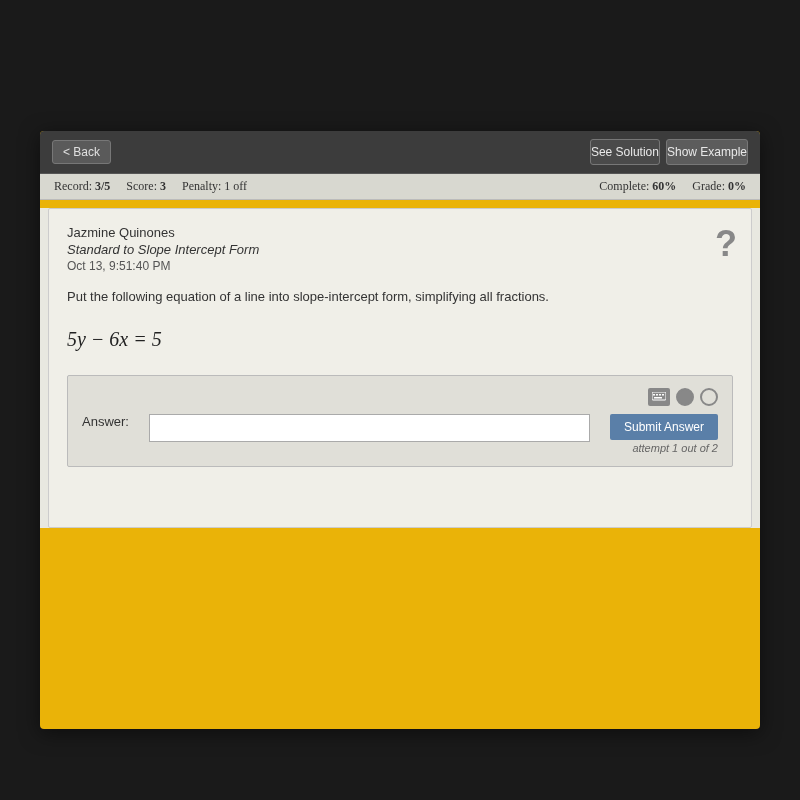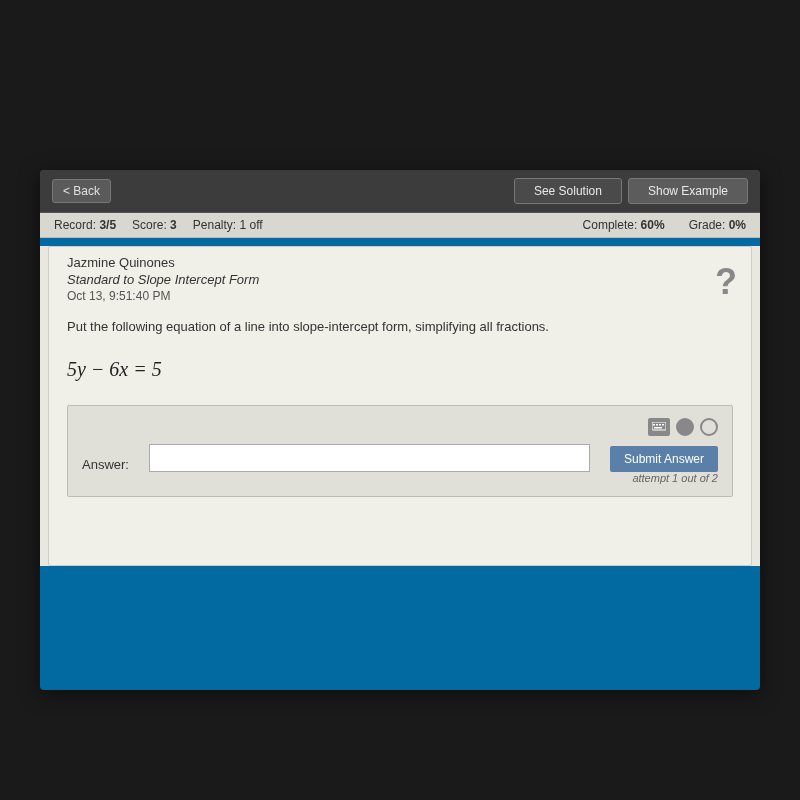--- a/index.html
+++ b/index.html
@@ -10,22 +10,22 @@
       background: #1a1a1a;
       display: flex;
       align-items: center;
       justify-content: center;
       font-family: Arial, sans-serif;
       overflow: hidden;
     }
 
     .screen-container {
       width: 720px;
-      height: 520px;
-      background: #0369a1;
+      height: 598px;
+      background: #eab308;
       border-radius: 4px;
       overflow: hidden;
       box-shadow: 0 4px 20px rgba(0,0,0,0.5);
       position: relative;
       top: 30px;
     }
 
     
     .top-nav {
       background: #3c3c3c;
@@ -51,21 +51,21 @@
 
     .nav-right-buttons {
       display: flex;
       gap: 6px;
     }
 
     .nav-btn {
       background: #555;
       color: #e8e8e8;
       border: 1px solid #777;
-      padding: 5px 19px;
+      padding: 5px 0;
       font-size: 12px;
       border-radius: 3px;
       cursor: pointer;
     }
 
     .nav-btn.see-solution {
       background: #4a4a4a;
     }
 
     .nav-btn.show-example {
@@ -84,47 +84,48 @@
       border-bottom: 1px solid #bbb;
     }
 
     .stats-left {
       display: flex;
       gap: 16px;
     }
 
     .stats-right {
       display: flex;
-      gap: 24px;
+      gap: 16px;
       align-items: center;
     }
 
     .stat-item {
       font-size: 12px;
       color: #333;
+      font-family: Liberation Serif, serif;
     }
 
     .stat-value {
       font-weight: bold;
     }
 
     
     .main-content {
       background: #e8e8e0;
       padding: 0;
       flex: 1;
     }
 
     
     .question-card {
       background: #f0efe8;
       margin: 8px;
       border: 1px solid #ccc;
       border-radius: 2px;
-      padding: 8px 18px;
+      padding: 16px 18px;
       position: relative;
       min-height: 320px;
     }
 
     .question-header {
       margin-bottom: 14px;
     }
 
     .student-name {
       font-size: 13px;
@@ -206,21 +207,21 @@
       border-radius: 50%;
       cursor: pointer;
     }
 
     .tool-circle.filled {
       background: #888;
     }
 
     .answer-row {
       display: flex;
-      align-items: flex-end;
+      align-items: flex-start;
       gap: 20px;
     }
 
     .answer-label {
       font-size: 13px;
       color: #333;
       white-space: nowrap;
     }
 
     .answer-input {

